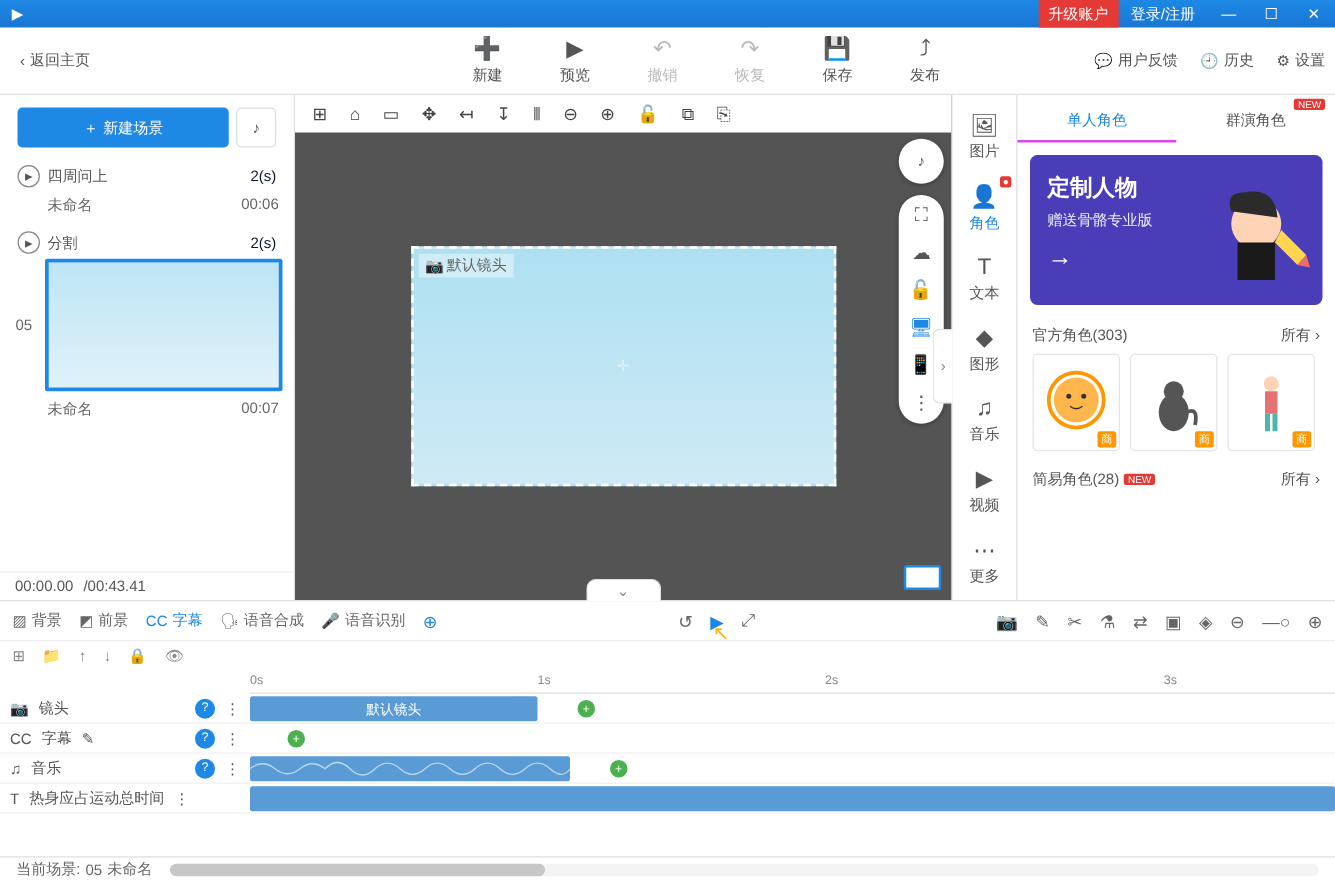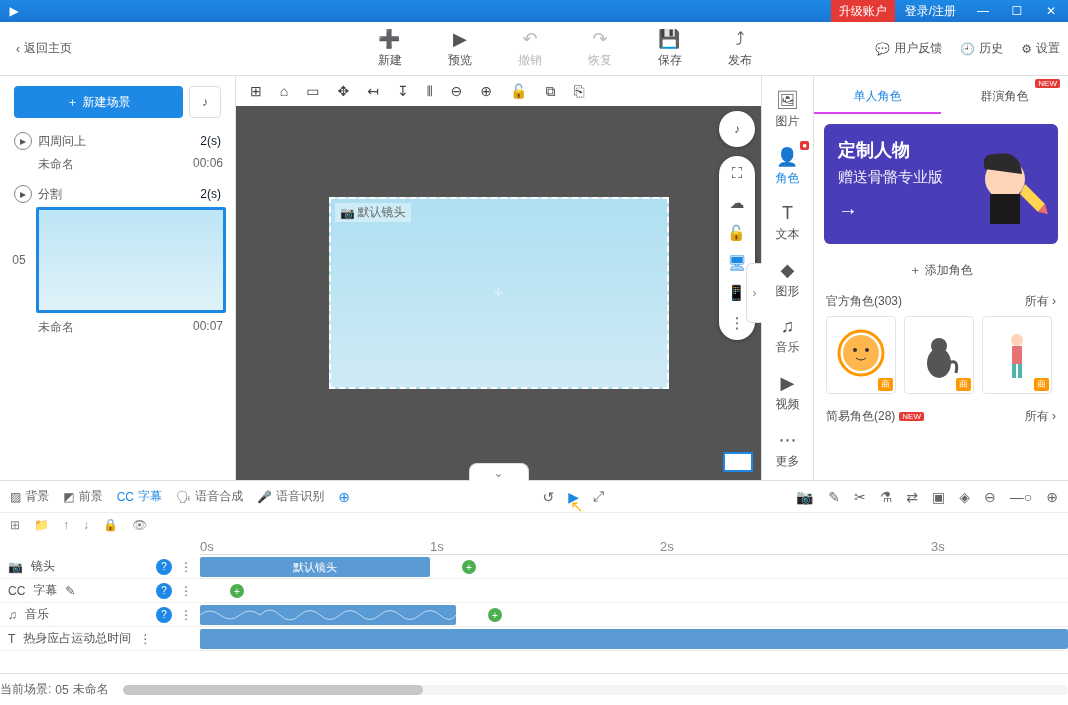--- a/index.html
+++ b/index.html
@@ -56,51 +56,51 @@
 .side-tab.active{color:#1e88e5}
 .side-tab .ico{font-size:18px}
 .side-tab .badge{position:absolute;top:0;right:4px;background:#e53935;color:#fff;font-size:8px;padding:0 2px;border-radius:2px}
 .right-panel{width:255px;background:#fff;border-left:1px solid #e0e0e0;display:flex;flex-direction:column;padding-top:6px}
 .rp-tabs{display:flex;height:32px}
 .rp-tab{flex:1;text-align:center;padding:6px 0;color:#555;cursor:pointer;position:relative}
 .rp-tab.active{color:#1e88e5;border-bottom:2px solid #d946ef}
 .rp-tab .new{position:absolute;top:-3px;right:8px;background:#e53935;color:#fff;font-size:8px;padding:0 3px;border-radius:2px}
 .promo{margin:10px;height:120px;background:#4a3db8;border-radius:6px;color:#fff;padding:14px;position:relative;overflow:hidden}
 .promo h3{font-size:18px;margin-bottom:6px}
-.promo p{font-size:15px;opacity:.9}
+.promo p{font-size:12px;opacity:.9}
 .promo .arrow{margin-top:10px;font-size:20px}
 .promo .art{position:absolute;right:8px;top:10px;width:100px;height:100px}
 .add-role{text-align:center;padding:8px;color:#555;cursor:pointer}
 .role-sec{padding:0 12px}
 .role-hdr{display:flex;align-items:center;padding:6px 0;color:#555}
 .role-hdr .all{margin-left:auto;cursor:pointer}
 .role-grid{display:flex;gap:8px;padding-bottom:8px}
 .role-card{width:70px;height:78px;border:1px solid #e4e4e4;border-radius:4px;position:relative;display:flex;align-items:center;justify-content:center}
 .role-card .tag{position:absolute;bottom:2px;right:2px;background:#ff9800;color:#fff;font-size:9px;padding:0 3px;border-radius:2px}
 .role-hdr .newb{background:#e53935;color:#fff;font-size:8px;padding:0 3px;border-radius:2px;margin-left:4px}
 .bottom{height:225px;border-top:1px solid #e0e0e0;display:flex;flex-direction:column;background:#fff}
 .bot-top{height:32px;display:flex;align-items:center;padding:0 10px;gap:14px;color:#666;border-bottom:1px solid #eee}
 .bot-top .grp{display:flex;align-items:center;gap:4px;cursor:pointer}
 .bot-top .grp.active{color:#1e88e5}
 .bot-top .spacer{flex:1}
 .bot-top .ib{color:#666;cursor:pointer;font-size:14px}
 .bot-tools{height:24px;display:flex;align-items:center;padding:0 10px;gap:14px;color:#888;font-size:13px}
 .timeline{flex:1;position:relative;overflow:hidden}
 .tl-ruler{height:18px;border-bottom:1px solid #ddd;position:relative;margin-left:200px}
-.tl-ruler .tick{position:absolute;top:2px;font-size:13px;color:#888}
+.tl-ruler .tick{position:absolute;top:2px;font-size:10px;color:#888}
 .tl-track{height:24px;display:flex;align-items:center;border-bottom:1px solid #f0f0f0}
 .tl-label{width:200px;display:flex;align-items:center;gap:8px;padding:0 8px;color:#555}
 .tl-label .q{width:16px;height:16px;background:#1e88e5;color:#fff;border-radius:50%;display:flex;align-items:center;justify-content:center;font-size:10px;margin-left:auto}
 .tl-content{flex:1;position:relative;height:100%}
 .clip{position:absolute;top:2px;height:20px;background:#5b9bd5;border-radius:2px;color:#fff;display:flex;align-items:center;justify-content:center;font-size:11px}
 .clip.audio{background:#5b9bd5;overflow:hidden}
 .wave{position:absolute;inset:0;opacity:.6}
 .clip.text{background:#5b9bd5;left:0;right:0}
 .plus-dot{position:absolute;top:5px;width:14px;height:14px;background:#4caf50;color:#fff;border-radius:50%;display:flex;align-items:center;justify-content:center;font-size:10px}
-.status{height:32px;border-top:1px solid #e0e0e0;display:flex;align-items:center;padding:0 0;color:#666;gap:4px;font-size:11px}
+.status{height:20px;border-top:1px solid #e0e0e0;display:flex;align-items:center;padding:0 13px;color:#666;gap:4px;font-size:11px}
 .status .scroll{flex:1;height:10px;margin-left:10px;background:#f4f4f4;border-radius:5px;position:relative}
 .status .thumb-s{position:absolute;left:0;width:300px;height:100%;background:#c7c7c7;border-radius:5px}
 .timecodes{display:flex;gap:8px;padding:4px 12px;color:#555;border-top:1px solid #eee}
 .cursor-anim{position:absolute;color:#ffb300;font-size:16px;pointer-events:none;z-index:10}
 svg{display:block}
 </style>
 </head>
 <body>
 
 <div class="titlebar">
@@ -190,20 +190,24 @@
           <span class="dur">2(s)</span>
         </div>
       <div class="thumb-row">
         <span class="thumb-num">05</span>
         <div class="thumb selected"></div>
       </div>
       <div class="thumb-info">
           <span>未命名</span>
           <span class="time">00:07</span>
         </div>
+    </div>
+    <div class="timecodes">
+      <span>00:00.00</span>
+      <span>/00:43.41</span>
     </div>
   </div>
 
   <div class="canvas-area">
     <div class="canvas-toolbar">
       <span>⊞</span>
       <span>⌂</span>
       <span>▭</span>
       <span>✥</span>
       <span>↤</span>
@@ -282,21 +286,20 @@
       <p>赠送骨骼专业版</p>
       <div class="arrow">→</div>
       <svg class="art" viewBox="0 0 100 100">
           <circle cx="55" cy="45" r="20" fill="#ffd3b6"></circle>
           <path d="M35 35 Q30 20 45 20 Q70 15 72 40" fill="#2b2b2b"></path>
           <rect x="40" y="60" width="30" height="30" fill="#1a1a1a"></rect>
           <polygon points="75,50 95,70 88,78 70,60" fill="#ffd54f"></polygon>
           <polygon points="88,78 95,70 98,80" fill="#ef6c6c"></polygon>
         </svg>
     </div>
-    <div class="add-role">＋ 添加角色</div>
     <div class="role-sec">
       <div class="role-hdr">
           <span>官方角色(303)</span>
           <span class="all">所有 ›</span>
         </div>
       <div class="role-grid">
         <div class="role-card">
             <svg width="50" height="55" viewBox="0 0 50 55">
               <circle cx="25" cy="25" r="18" fill="#ffb74d"></circle>
               <circle cx="25" cy="25" r="22" fill="none" stroke="#ff9800" stroke-width="3"></circle>

